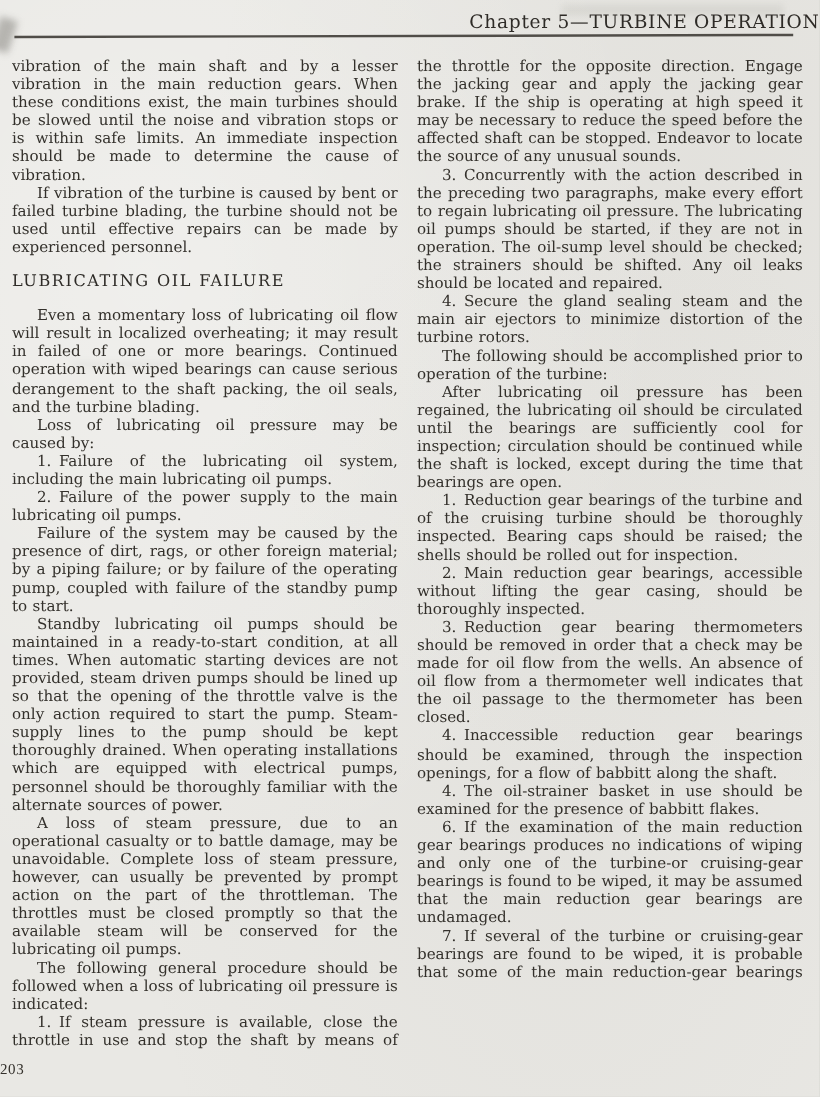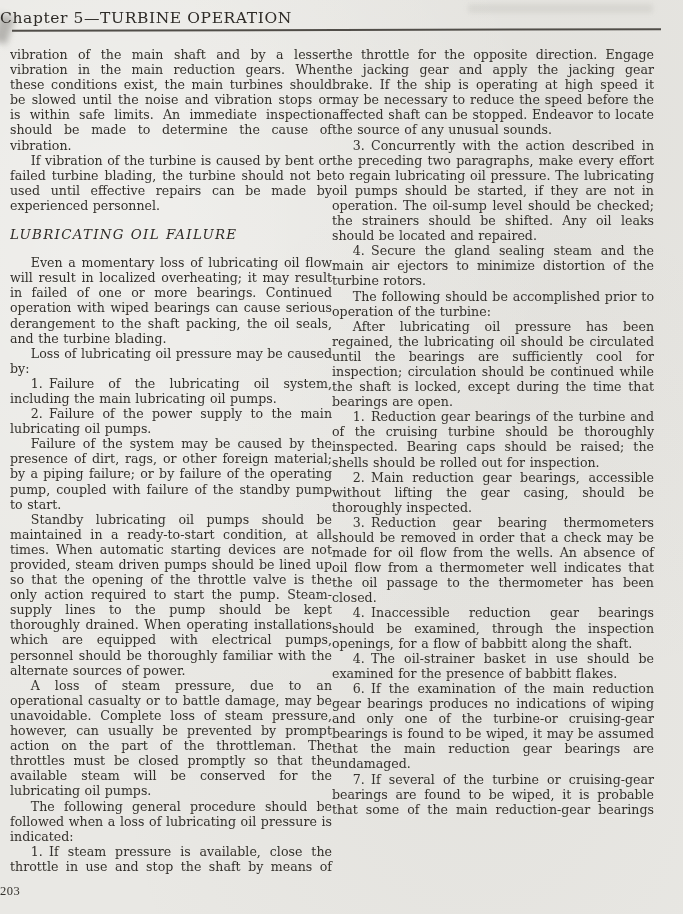--- a/index.html
+++ b/index.html
@@ -37,40 +37,40 @@
     filter: blur(2.5px);
     border-radius: 3px;
   }
   .ghost.g1 { left: 468px; top: 4px;  width: 185px; height: 9px; }
   .ghost.g2 { left: 510px; top: 100px; width: 140px; height: 8px; opacity: .6; }
   .ghost.g3 { left: 60px;  top: 300px; width: 150px; height: 8px; opacity: .45; }
 
   .header-title {
     position: absolute;
     top: 9px; left: 0; right: 0;
-    text-align: left;
+    text-align: right;
     font-size: 15.5px;
     letter-spacing: 0.6px;
     color: #2e2b27;
   }
   .header-rule {
     position: absolute;
     top: 29px; left: 12px; right: 22px;
     height: 0;
     border-top: 2px solid #504d48;
     transform: rotate(-0.15deg);
   }
 
   .columns {
     position: absolute;
     top: 47px; left: 10px;
     width: 659px;
     height: 830px;
     display: flex;
-    gap: 0;
+    gap: 16px;
     overflow: hidden;
   }
   .col {
     width: 322px;
     text-align: justify;
     font-size: 12.6px;
     line-height: 15.1px;
     word-spacing: 0.5px;
   }
   .col p {
@@ -80,21 +80,20 @@
   }
   .col p.cont { text-indent: 0; }
   .col p.runon { text-align-last: justify; }
   .section-heading {
     font-size: 13.4px;
     font-weight: normal;
     letter-spacing: 1.3px;
     margin: 14px 0 13px 0;
     text-align: left;
     color: #2e2b27;
-    font-style: italic;
   }
   .page-number {
     position: absolute;
     bottom: 15px; left: 0; right: 0;
     text-align: left;
     font-size: 12.5px;
     letter-spacing: 0.5px;
     font-family: Liberation Serif, serif;
   }
 </style>

